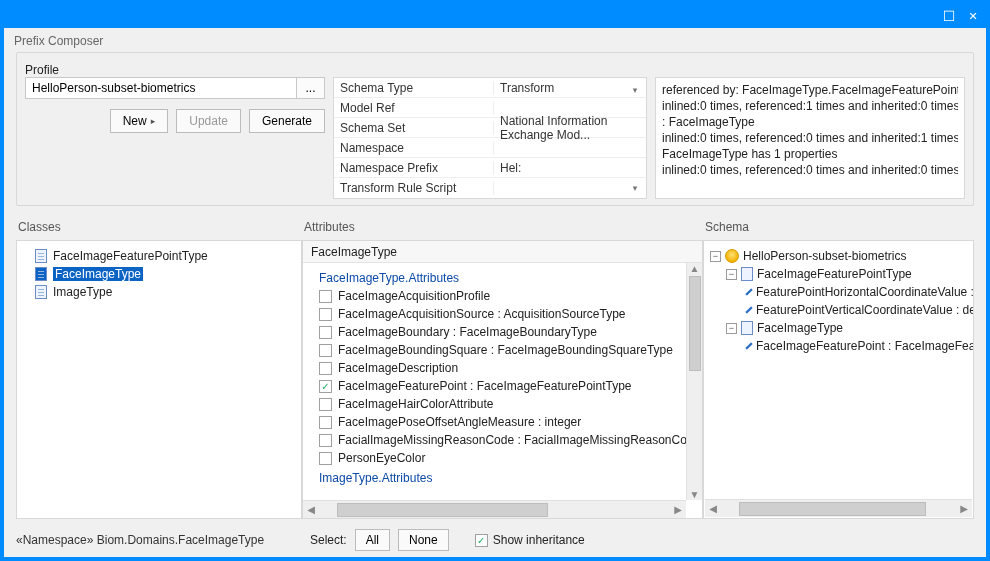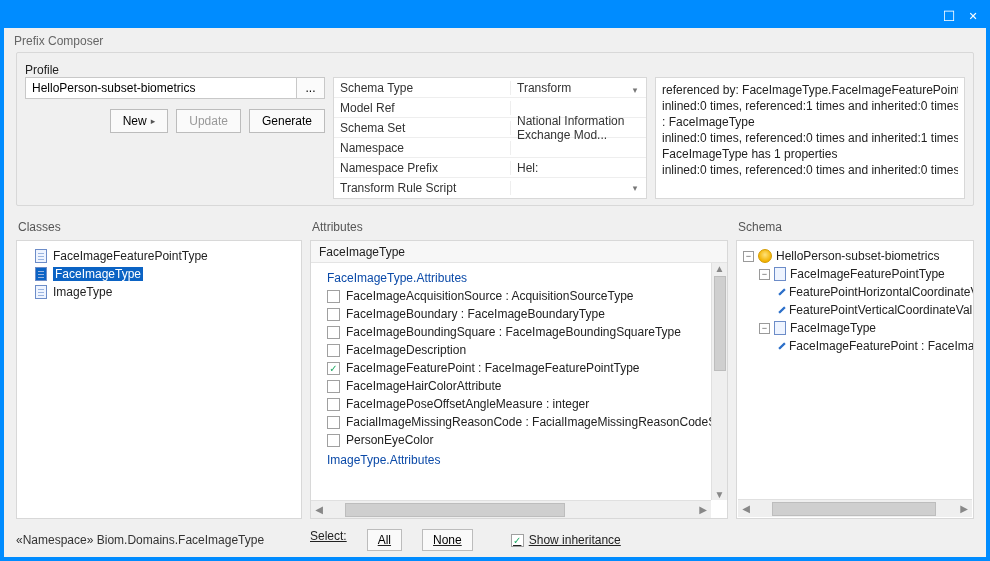--- a/index.html
+++ b/index.html
@@ -19,32 +19,32 @@
   .profile-input input { flex: 1; height: 22px; border: 1px solid #c8c8c8; padding: 2px 6px; font-size: 12px; background: #fff; }
   .profile-input button { width: 28px; height: 22px; border: 1px solid #c8c8c8; border-left: none; background: #fbfbfb; font-size: 12px; line-height: 1; }
   .profile-buttons { display: flex; gap: 8px; justify-content: flex-end; margin-top: 10px; }
   .btn { height: 24px; padding: 0 12px; border: 1px solid #bcbcbc; background: #fafafa; font-size: 12px; display: inline-flex; align-items: center; gap: 4px; }
   .btn.disabled { color: #999; }
   .btn .tri { font-size: 9px; color: #555; }
 
   .profile-mid { flex: 1; border: 1px solid #d8d8d8; background: #fff; display: flex; flex-direction: column; }
   .kv-row { display: flex; border-bottom: 1px solid #eee; height: 20px; align-items: center; }
   .kv-row:last-child { border-bottom: none; }
-  .kv-key { width: 177px; padding-left: 6px; color: #333; border-right: 1px solid #eee; }
+  .kv-key { width: 160px; padding-left: 6px; color: #333; border-right: 1px solid #eee; }
   .kv-val { flex: 1; padding-left: 6px; color: #333; display: flex; align-items: flex-end; }
   .kv-val .dd { margin-left: auto; margin-right: 4px; font-size: 9px; color: #777; width: 14px; text-align: center; }
 
   .profile-right { width: 310px; border: 1px solid #d8d8d8; background: #fff; padding: 4px 6px; font-size: 12px; line-height: 16px; }
   .profile-right .ln { white-space: nowrap; overflow: hidden; }
 
-  .panels { flex: 1; display: flex; gap: 8px; margin: 0 12px; min-height: 0; }
+  .panels { flex: 1; display: flex; margin: 0 12px; min-height: 0; }
   .panel { display: flex; flex-direction: column; min-height: 0; }
   .panel.classes { width: 286px; }
   .panel.attrs { flex: 1; }
-  .panel.schema { width: 238px; }
+  .panel.schema { width: 271px; }
   .panel-title { padding: 6px 2px 6px 2px; color: #555; }
   .panel-body { flex: 1; border: 1px solid #d8d8d8; background: #fff; overflow: hidden; position: relative; }
   .panel-body.pad { padding: 6px 4px 20px 4px; }
 
   .class-item { display: flex; align-items: center; gap: 6px; height: 18px; padding-left: 14px; }
   .class-item.selected span { background: #0b63c4; color: #fff; padding: 0 2px; }
   .class-icon { width: 12px; height: 14px; border: 1px solid #6c8cc8; background: #eef4ff; position: relative; }
   .class-icon::after { content: ""; position: absolute; left: 2px; right: 2px; top: 3px; height: 1px; background: #9ab4e0; box-shadow: 0 3px 0 #9ab4e0, 0 6px 0 #9ab4e0; }
 
   .attr-header { height: 22px; background: #f7f7f7; border-bottom: 1px solid #e4e4e4; padding-left: 8px; display: flex; align-items: center; }
@@ -69,21 +69,21 @@
   .tree .lvl3 { padding-left: 32px; align-items: center; }
   .schema-icon { width: 14px; height: 14px; border-radius: 50%; background: radial-gradient(circle at 50% 40%, #ffe27a 0%, #f2b200 70%); border: 1px solid #d49b00; }
   .type-icon { width: 12px; height: 14px; border: 1px solid #6c8cc8; background: #eef4ff; }
   .prop-icon { width: 8px; height: 8px; transform: rotate(45deg); background: #6aa0e8; border: 1px solid #2d6fc7; margin: 0 2px; }
 
   .panel.schema .hscroll { position: absolute; left: 1px; right: 1px; bottom: 1px; height: 18px; }
   .panel.schema .hscroll .thumb { width: 70%; }
 
   .footer { display: flex; align-items: center; margin: 10px 12px 6px 12px; }
   .footer-left { width: 294px; color: #333; }
-  .footer-mid { display: flex; gap: 20px; text-decoration: underline; }
+  .footer-mid { display: flex; align-items: center; gap: 8px; }
   .ck { display: inline-flex; align-items: center; gap: 5px; margin-left: 18px; }
 </style>
 </head>
 <body>
 
 <div class="window">
   <div class="titlebar">
     <span class="ctl max">☐</span>
     <span class="ctl">✕</span>
   </div>
@@ -180,20 +180,24 @@
       </div>
     </div>
 
     <div class="panel attrs">
       <div class="panel-title">Attributes</div>
       <div class="panel-body">
         <div class="attr-header">FaceImageType</div>
         <div class="attr-scroll">
           <div class="inner">
             <div class="attr-group">FaceImageType.Attributes</div>
+            <div class="attr-item">
+                <span class="chk"></span>
+                <span>FaceImageAcquisitionProfile</span>
+              </div>
             <div class="attr-item">
                 <span class="chk"></span>
                 <span>FaceImageAcquisitionSource : AcquisitionSourceType</span>
               </div>
             <div class="attr-item">
                 <span class="chk"></span>
                 <span>FaceImageBoundary : FaceImageBoundaryType</span>
               </div>
             <div class="attr-item">
                 <span class="chk"></span>

